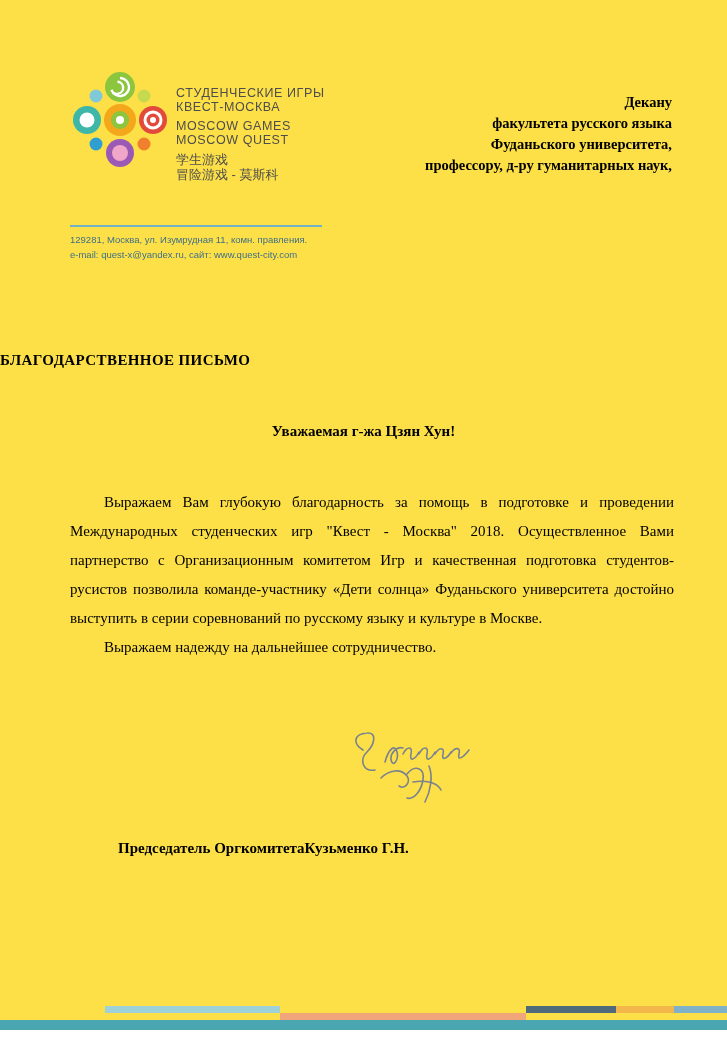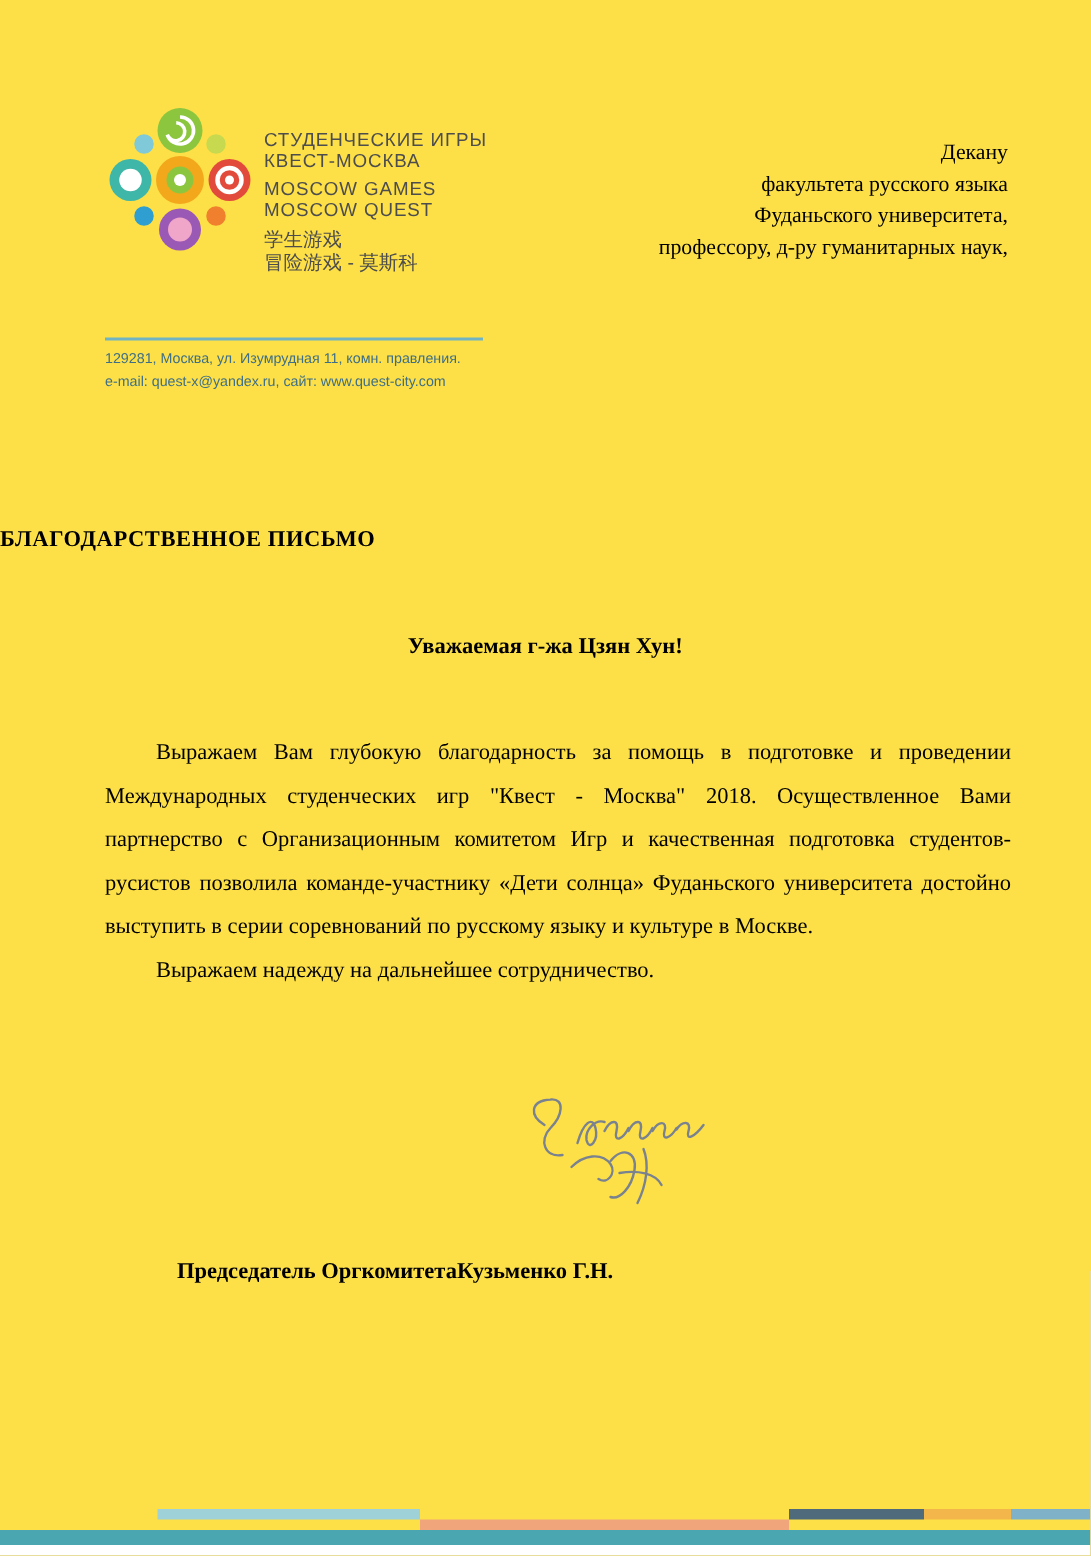--- a/index.html
+++ b/index.html
@@ -82,21 +82,21 @@
   .logo-text .lt-cn2 {
     font-size: 13px;
     line-height: 15px;
     color: #4d4d4d;
   }
 
   .addressee {
     flex: 1 1 auto;
     text-align: right;
     font-family: "Liberation Serif", serif;
-    font-weight: normal;
+    font-weight: bold;
     font-size: 14.5px;
     line-height: 21px;
     color: #000;
     padding-top: 22px;
   }
 
   
   .contact-rule {
     position: absolute;
     left: 70px;

